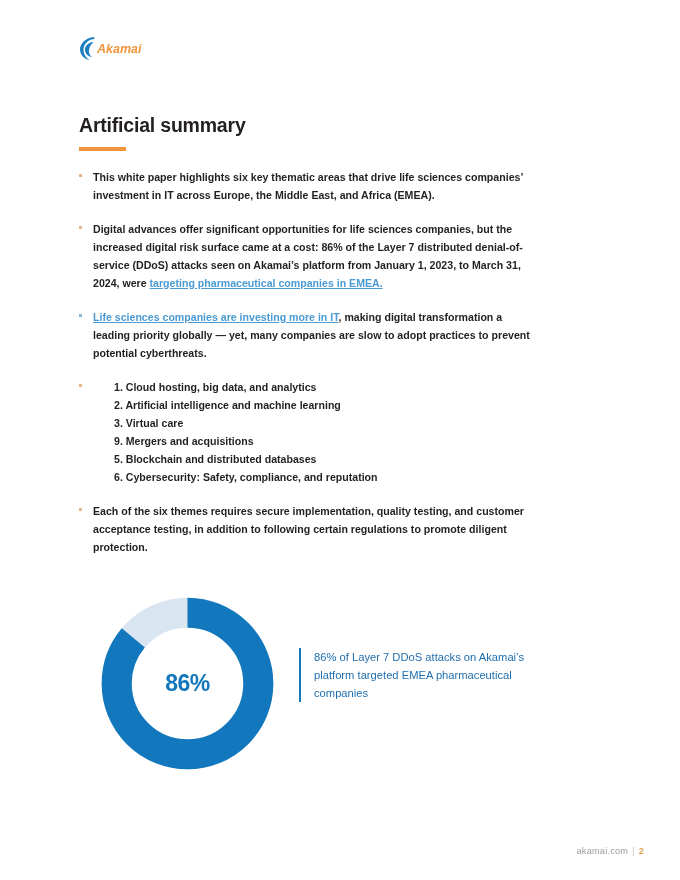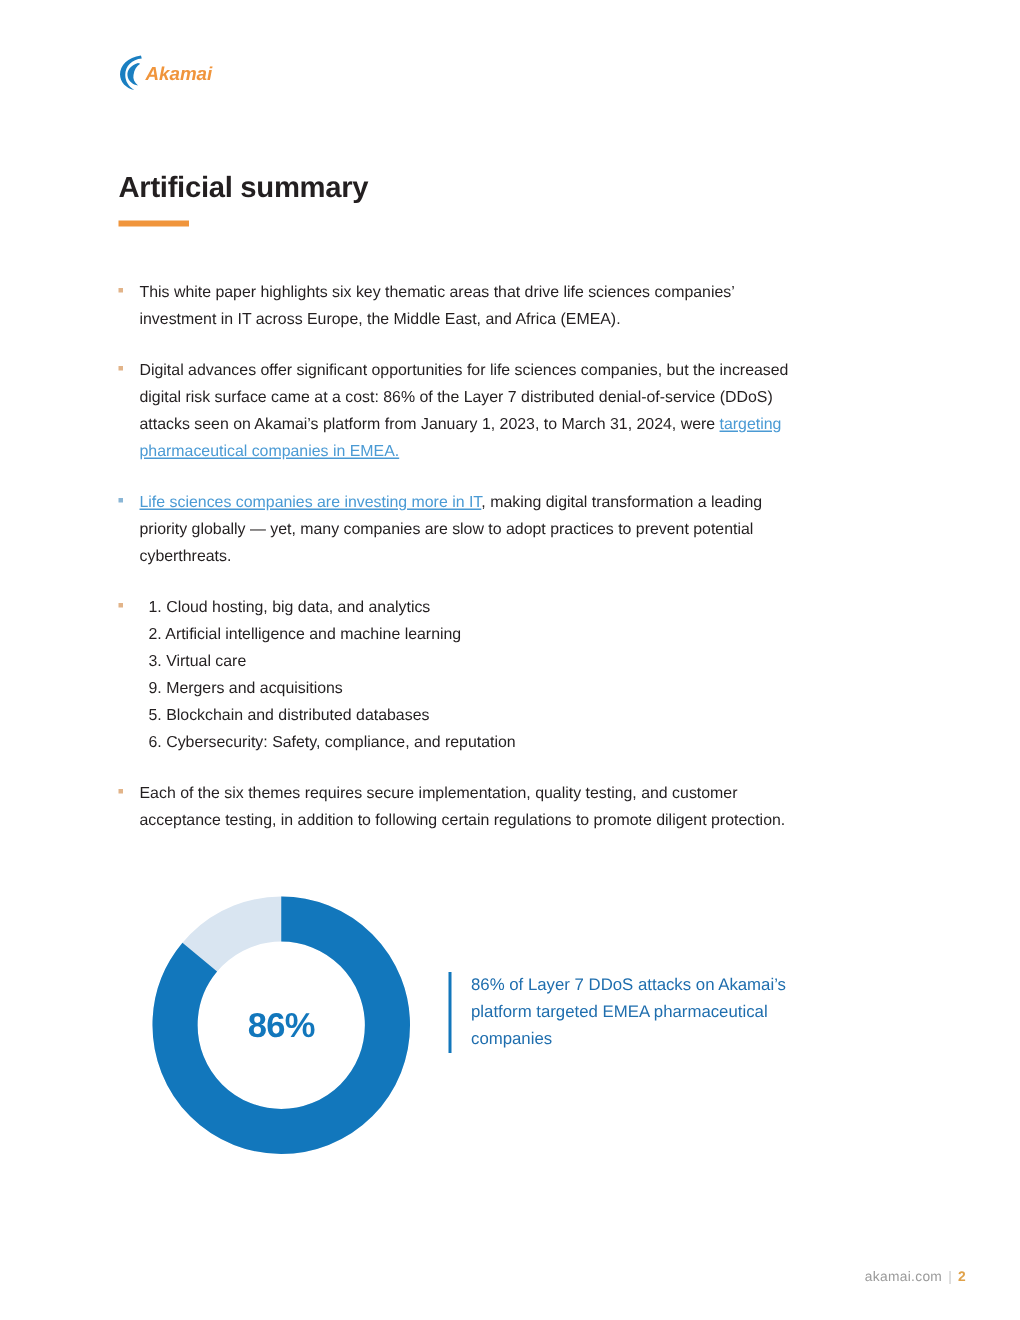--- a/index.html
+++ b/index.html
@@ -43,22 +43,23 @@
     top: 147px;
     width: 47px;
     height: 4px;
     background: #f0953c;
   }
 
   
   .content {
     position: absolute;
     left: 79px;
-    top: 175px;
+    top: 157px;
     width: 452px;
+    font-weight: bold;
   }
   .bullet {
     position: relative;
     padding-left: 14px;
     margin-bottom: 16px;
     font-size: 10.6px;
     line-height: 18px;
     color: #231f20;
   }
   .bullet::before {
@@ -70,21 +71,21 @@
     height: 3px;
     background: #e2b489;
   }
   .bullet.accent::before {
     background: #8ab6d6;
   }
   .link {
     color: #4a9ad4;
   }
   .theme-list {
-    margin: 0;
+    margin: 15px;
     padding: 0;
     list-style: none;
   }
   .theme-list li {
     font-size: 10.6px;
     line-height: 18px;
     padding-left: 6px;
   }
 
   

